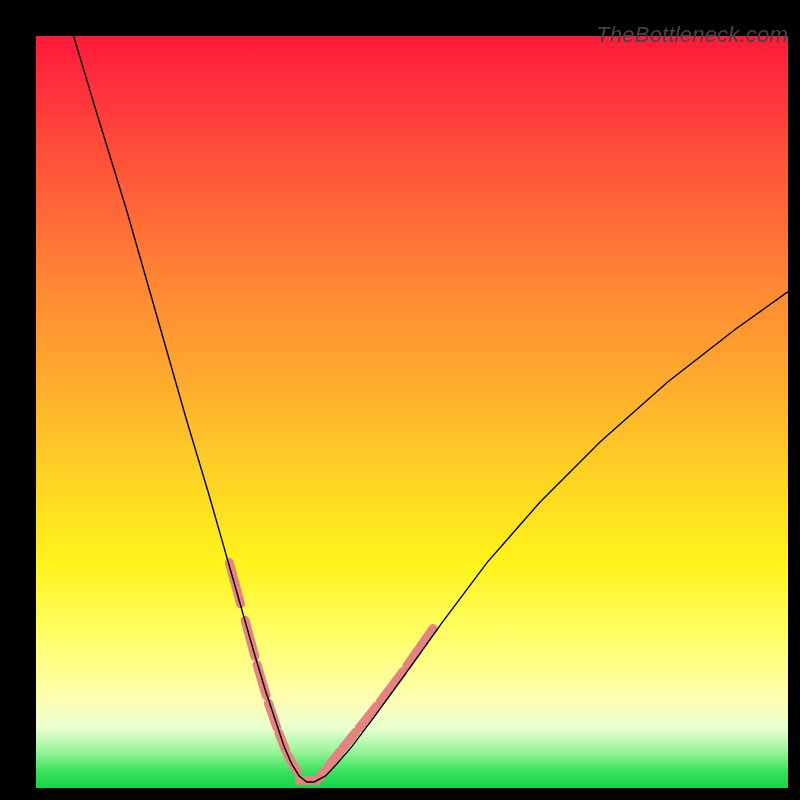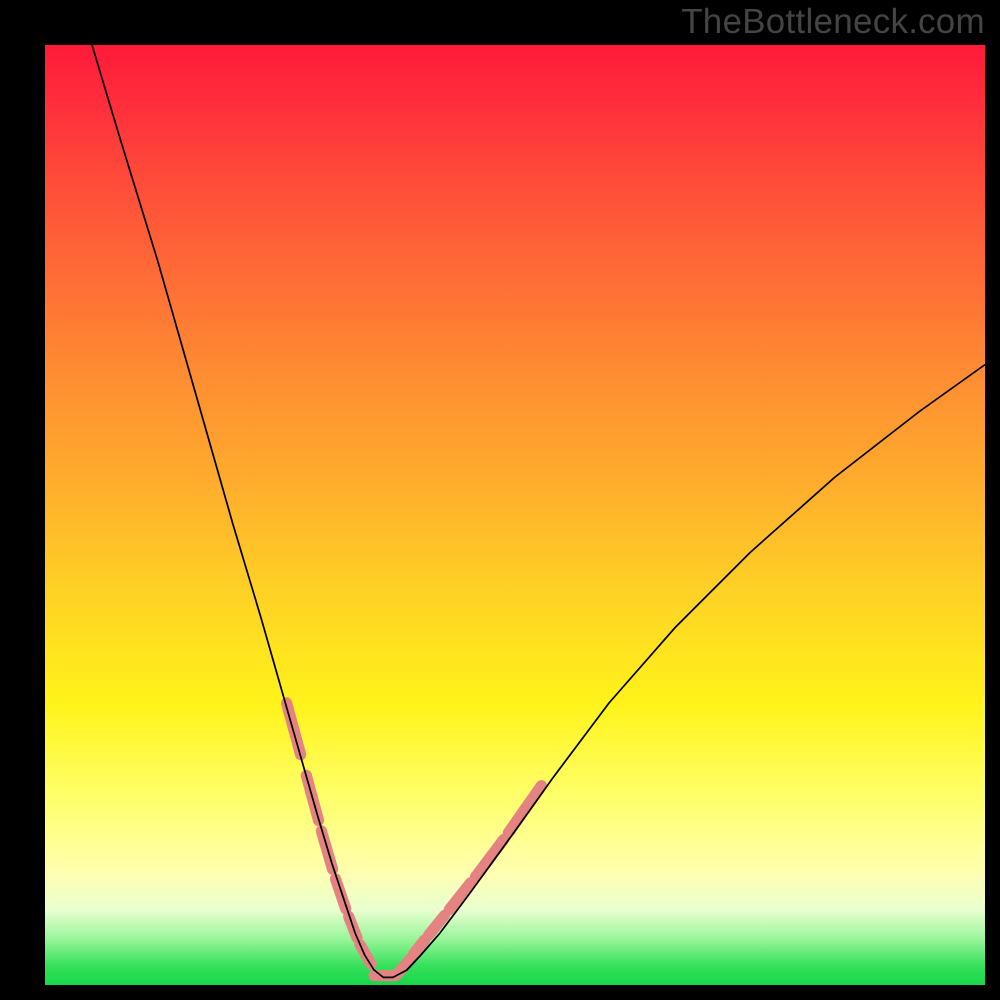--- a/index.html
+++ b/index.html
@@ -38,27 +38,28 @@
       #ffff6a 80%,
       #ffffb0 88%,
       #e9ffd0 92%,
       #9cf59c 95%,
       #35e05a 98%,
       #17d64a 100%
     );
   }
   .watermark {
     position: absolute;
-    top: 1px;
+    top: 22px;
     right: 12px;
     color: #444;
-    font-size: 28px;
+    font-size: 22px;
     font-weight: 400;
     letter-spacing: 0.2px;
     user-select: none;
+    font-style: italic;
   }
   svg.overlay {
     position: absolute;
     left: 0;
     top: 0;
     width: 752px;
     height: 752px;
     overflow: visible;
   }
 </style>

